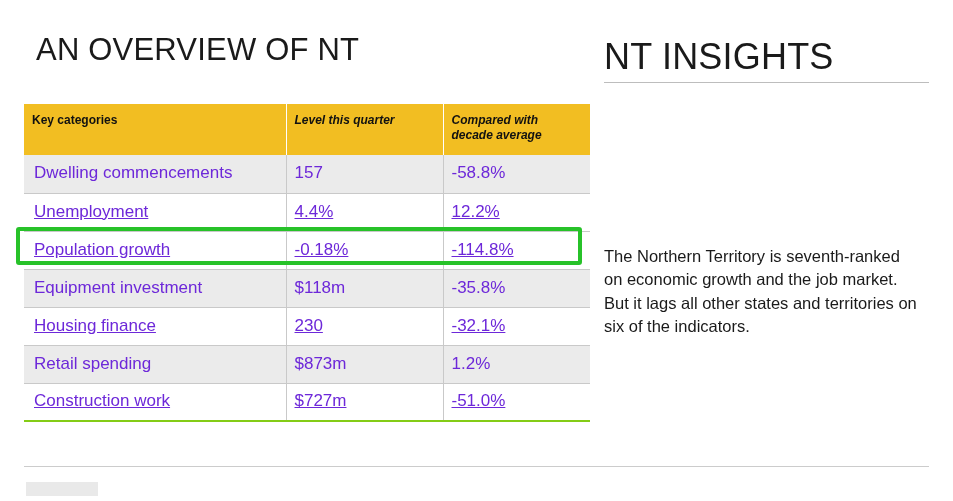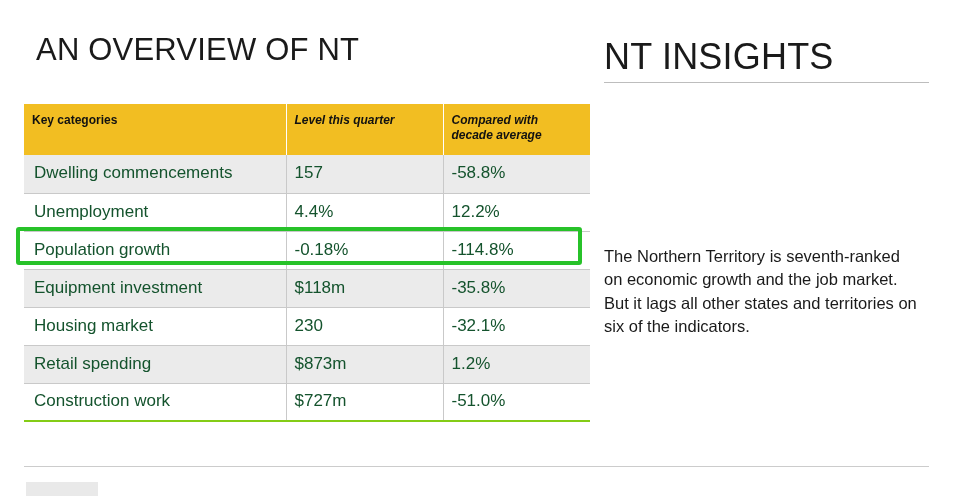--- a/index.html
+++ b/index.html
@@ -73,33 +73,33 @@
     height: 50px;
     box-sizing: border-box;
   }
   #stats-table th.sep {
     border-left: 1px solid #ffffff;
     font-style: italic;
   }
 
   #stats-table td {
     font-size: 17px;
-    color: #14532d;
+    color: #6d28d9;
     padding: 6px 8px 7px 8px;
     height: 38px;
     box-sizing: border-box;
     vertical-align: middle;
     border-bottom: 1px solid #c9c9c9;
     white-space: nowrap;
     overflow: hidden;
   }
   #stats-table td.label { padding-left: 10px; }
   #stats-table td.val { border-left: 1px solid #c9c9c9; }
   #stats-table tr.shaded td { background: #ebebeb; }
-  #stats-table tr.plain  td { background: #ffffff; }
+  #stats-table tr.plain  td { background: #ffffff; text-decoration: underline; }
   #stats-table tr.last td { border-bottom: 2px solid #84cc16; }
 
   
   #highlight-box {
     position: absolute;
     left: 16px;
     top: 227px;
     width: 566px;
     height: 38px;
     border: 4px solid #27c229;
@@ -173,21 +173,21 @@
       <td class="label">Population growth</td>
       <td class="val">-0.18%</td>
       <td class="val">-114.8%</td>
     </tr>
     <tr class="shaded">
       <td class="label">Equipment investment</td>
       <td class="val">$118m</td>
       <td class="val">-35.8%</td>
     </tr>
     <tr class="plain">
-      <td class="label">Housing market</td>
+      <td class="label">Housing finance</td>
       <td class="val">230</td>
       <td class="val">-32.1%</td>
     </tr>
     <tr class="shaded">
       <td class="label">Retail spending</td>
       <td class="val">$873m</td>
       <td class="val">1.2%</td>
     </tr>
     <tr class="plain last">
       <td class="label">Construction work</td>

